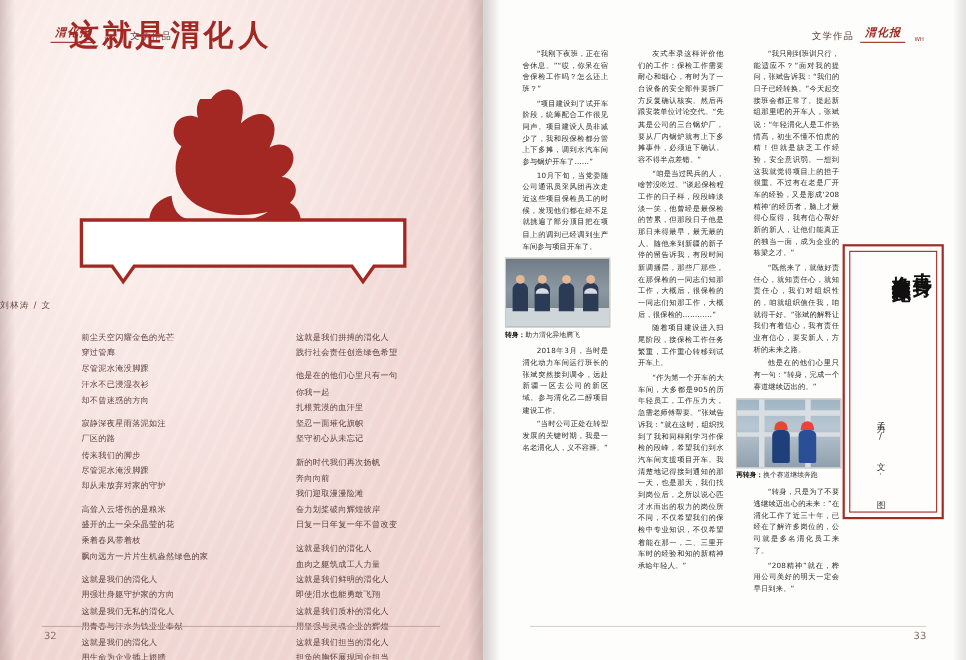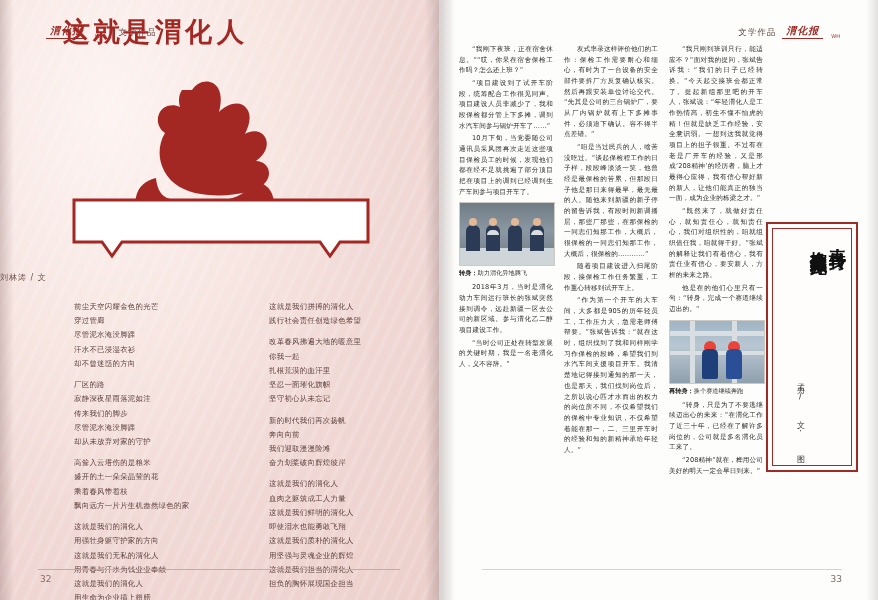--- a/index.html
+++ b/index.html
@@ -142,21 +142,21 @@
     position:relative;
   }
   .ctext{
     font-size:6.6px;
     line-height:1.62;
     color:#2b2b2b;
     text-align:justify;
     letter-spacing:.15px;
     font-family:"DejaVu Sans","Liberation Sans",sans-serif;
   }
-  .ctext p{margin:0 0 2px 0;text-indent:13px;}
+  .ctext p{margin:0 0 2px 16px;text-indent:13px;}
   .photo{
     width:94px;height:62px;border:1px solid #cfc9c4;
     margin:5px 0 3px 0;
     position:relative;overflow:hidden;
   }
   .cap{
     font-size:6.2px;color:#333;line-height:1.45;margin-bottom:4px;
   }
   .cap b{color:#111;}
 
@@ -253,52 +253,53 @@
     <div class="byline">刘林涛 / 文</div>
 
     <div class="poem">
       <div class="poem-col" id="poem-col-1">
           <div>前尘天空闪耀金色的光芒</div>
           <div>穿过管廊</div>
           <div>尽管泥水淹没脚踝</div>
           <div>汗水不已浸湿衣衫</div>
           <div>却不曾迷惑的方向</div>
           <div class="stanza-gap"></div>
+          <div>寂静深夜星雨落泥如注</div>
           <div>厂区的路</div>
-          <div>寂静深夜星雨落泥如注</div>
           <div>传来我们的脚步</div>
           <div>尽管泥水淹没脚踝</div>
           <div>却从未放弃对家的守护</div>
           <div class="stanza-gap"></div>
           <div>高耸入云塔伤的是粮米</div>
           <div>盛开的土一朵朵晶莹的花</div>
           <div>乘着春风带着枝</div>
           <div>飘向远方一片片生机盎然绿色的家</div>
           <div class="stanza-gap"></div>
           <div>这就是我们的渭化人</div>
           <div>用强壮身躯守护家的方向</div>
           <div>这就是我们无私的渭化人</div>
           <div>用青春与汗水为钱业业奉献</div>
           <div>这就是我们的渭化人</div>
           <div>用生命为企业插上翅膀</div>
         </div>
       <div class="poem-col" id="poem-col-2">
           <div>这就是我们拼搏的渭化人</div>
           <div>践行社会责任创造绿色希望</div>
           <div class="stanza-gap"></div>
-          <div>改革春风拂遍大地的暖意里</div>
+          <div>他是在的他们心里只有一句</div>
           <div>你我一起</div>
           <div>扎根荒漠的血汗里</div>
           <div>坚忍一面璀化旗帜</div>
           <div>坚守初心从未忘记</div>
           <div class="stanza-gap"></div>
           <div>新的时代我们再次扬帆</div>
           <div>奔向向前</div>
           <div>我们迎取漫漫险滩</div>
           <div>奋力划桨破向辉煌彼岸</div>
+          <div>日复一日年复一年不曾改变</div>
           <div class="stanza-gap"></div>
           <div>这就是我们的渭化人</div>
           <div>血肉之躯筑成工人力量</div>
           <div>这就是我们鲜明的渭化人</div>
           <div>即使泪水也能勇敢飞翔</div>
           <div>这就是我们质朴的渭化人</div>
           <div>用坚强与灵魂企业的辉煌</div>
           <div>这就是我们担当的渭化人</div>
           <div>担负的胸怀展现国企担当</div>
         </div>

